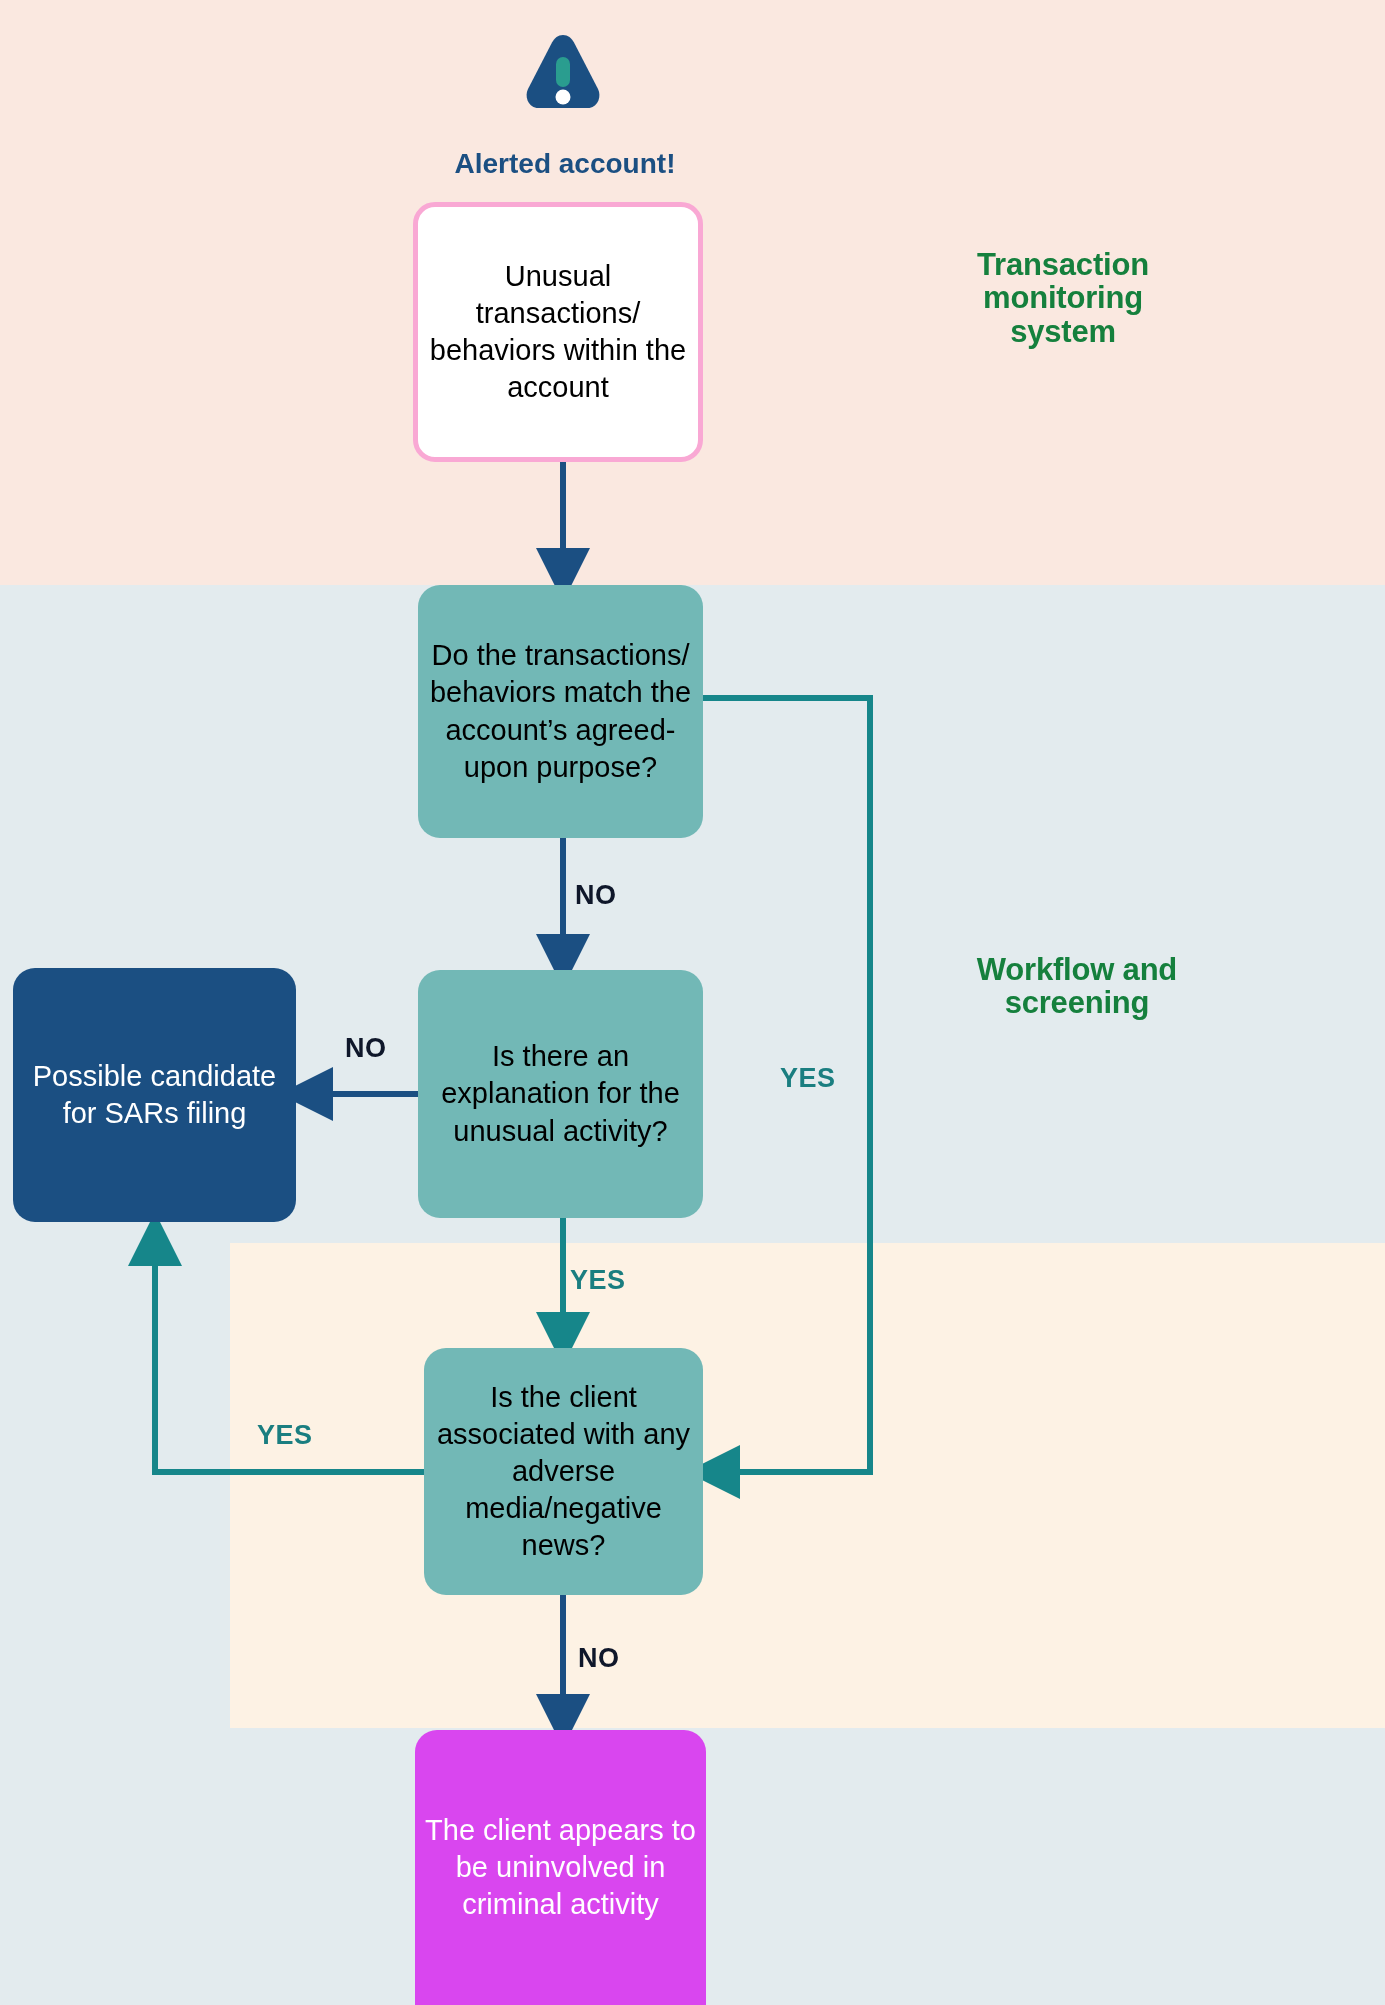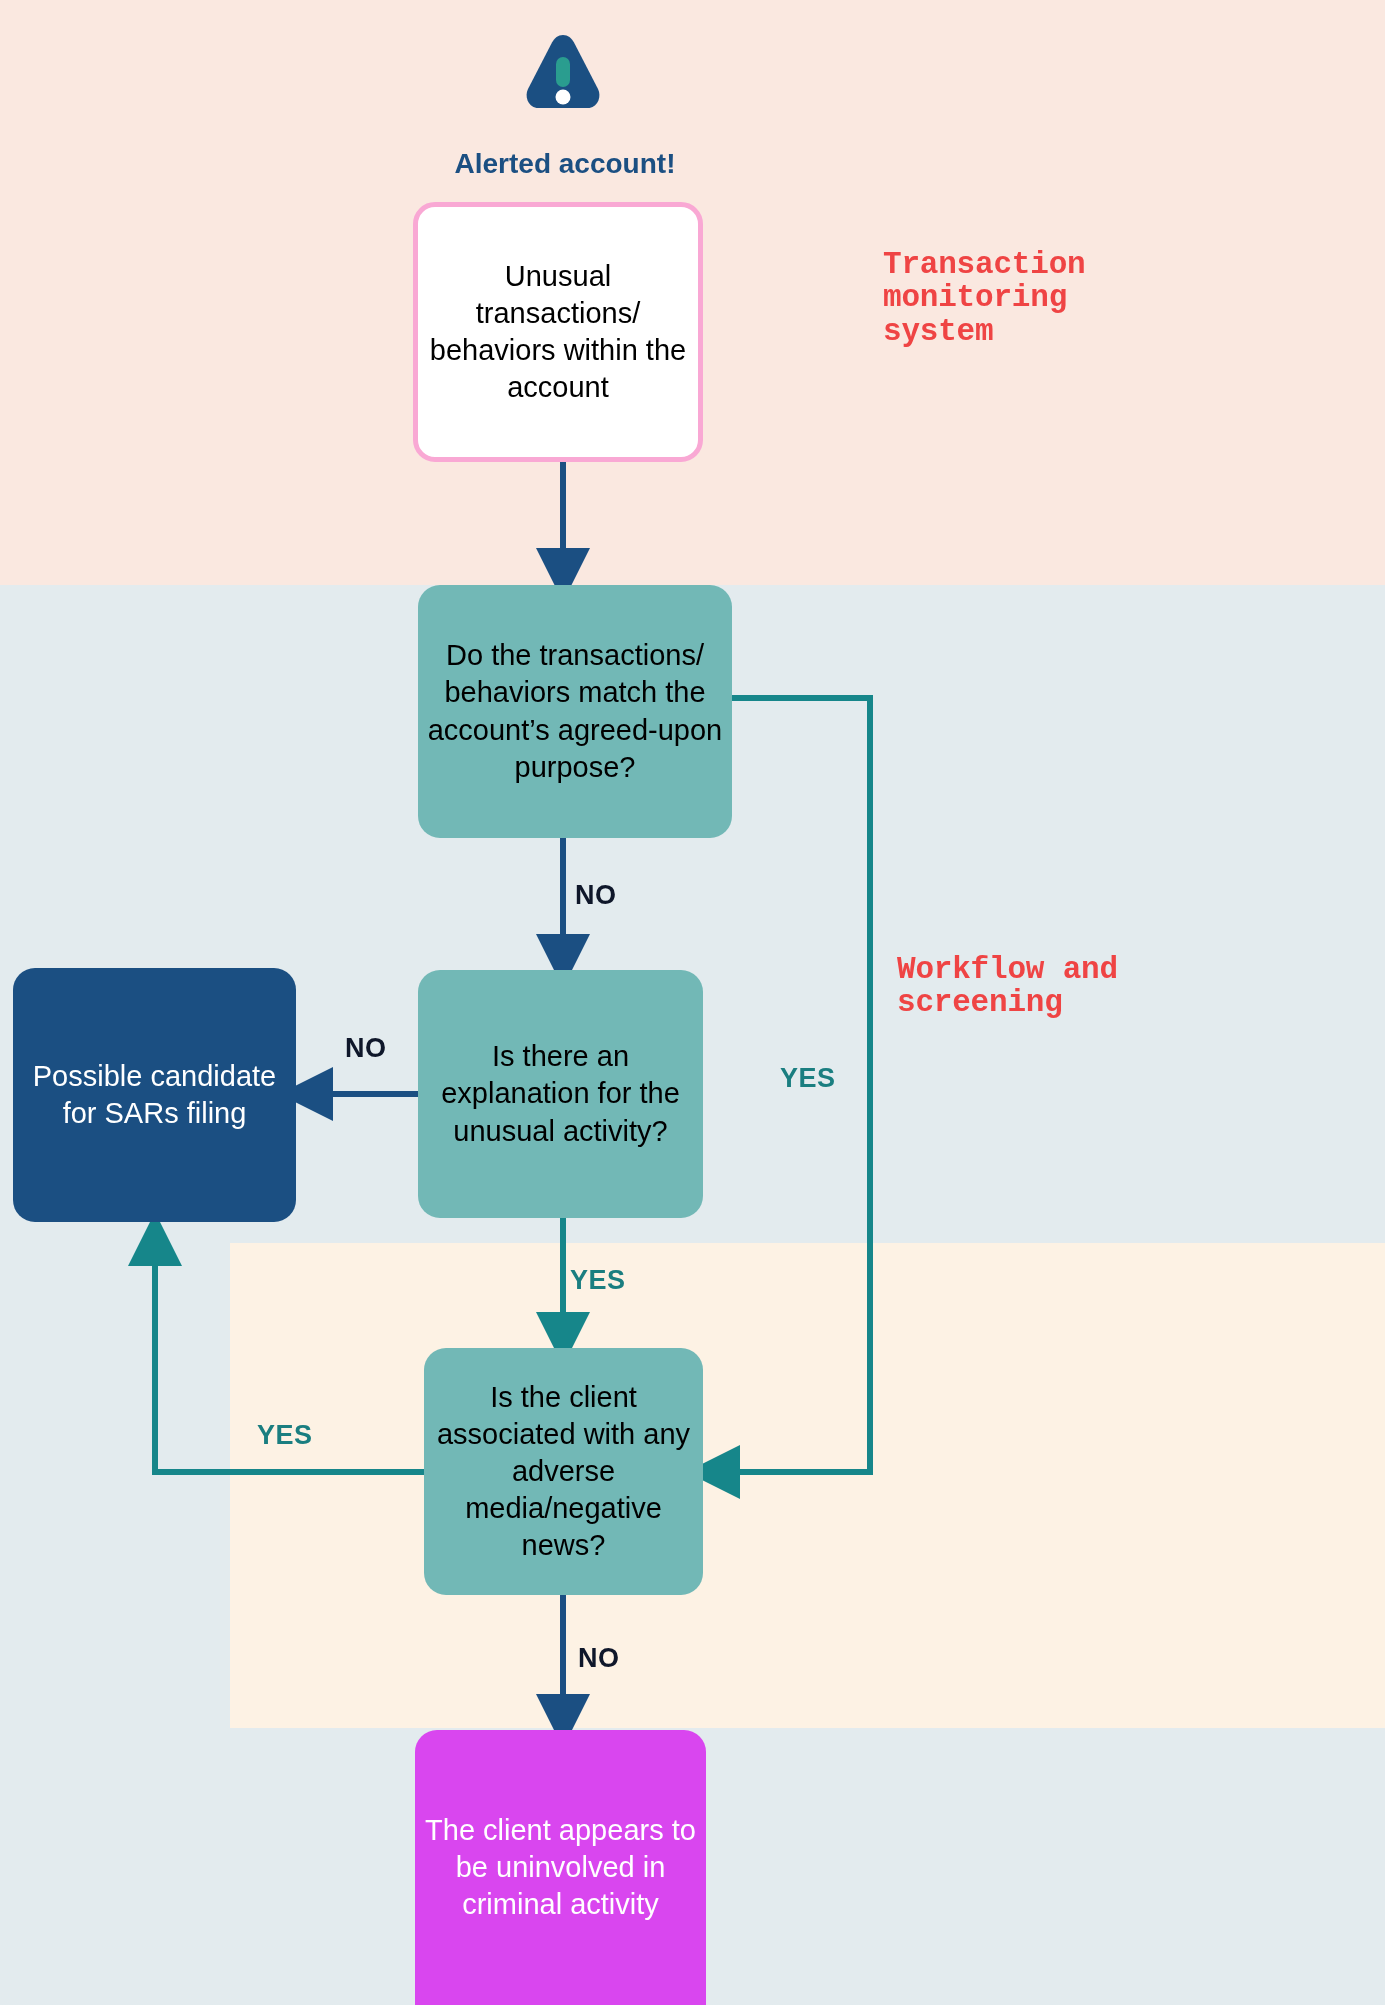--- a/index.html
+++ b/index.html
@@ -39,27 +39,26 @@
     left: 230px;
     top: 1243px;
     width: 1155px;
     height: 485px;
     background: #fdf2e4;
   }
 
   
   .section-label {
     position: absolute;
-    color: #ef4444;
+    color: #15803d;
     font-weight: bold;
     font-size: 31px;
     line-height: 1.08;
-    text-align: left;
+    text-align: center;
     letter-spacing: -0.2px;
-    font-family: Liberation Mono, monospace;
   }
   #label-transaction { right: 142px; top: 248px; width: 360px; }
   #label-workflow    { right: 128px; top: 953px; width: 360px; }
   #label-adverse     { right: 140px; top: 1448px; width: 360px; }
 
   
   #alert-icon {
     position: absolute;
     left: 524px;
     top: 32px;
@@ -102,21 +101,21 @@
   .node-navy {
     background: #1b4f82;
     color: #ffffff;
   }
   .node-darkteal {
     background: #d946ef;
     color: #ffffff;
   }
 
   #node-unusual  { left: 413px; top: 202px;  width: 290px; height: 260px; }
-  #node-purpose  { left: 418px; top: 585px;  width: 314px; height: 253px; }
+  #node-purpose  { left: 418px; top: 585px;  width: 285px; height: 253px; }
   #node-explain  { left: 418px; top: 970px;  width: 285px; height: 248px; }
   #node-sars     { left: 13px;  top: 968px;  width: 283px; height: 254px; }
   #node-adverse  { left: 424px; top: 1348px; width: 279px; height: 247px; }
   #node-clean    { left: 415px; top: 1730px; width: 291px; height: 275px; border-radius: 22px 22px 0 0; }
 
   
   #edges {
     position: absolute;
     left: 0; top: 0;
     width: 1385px;

